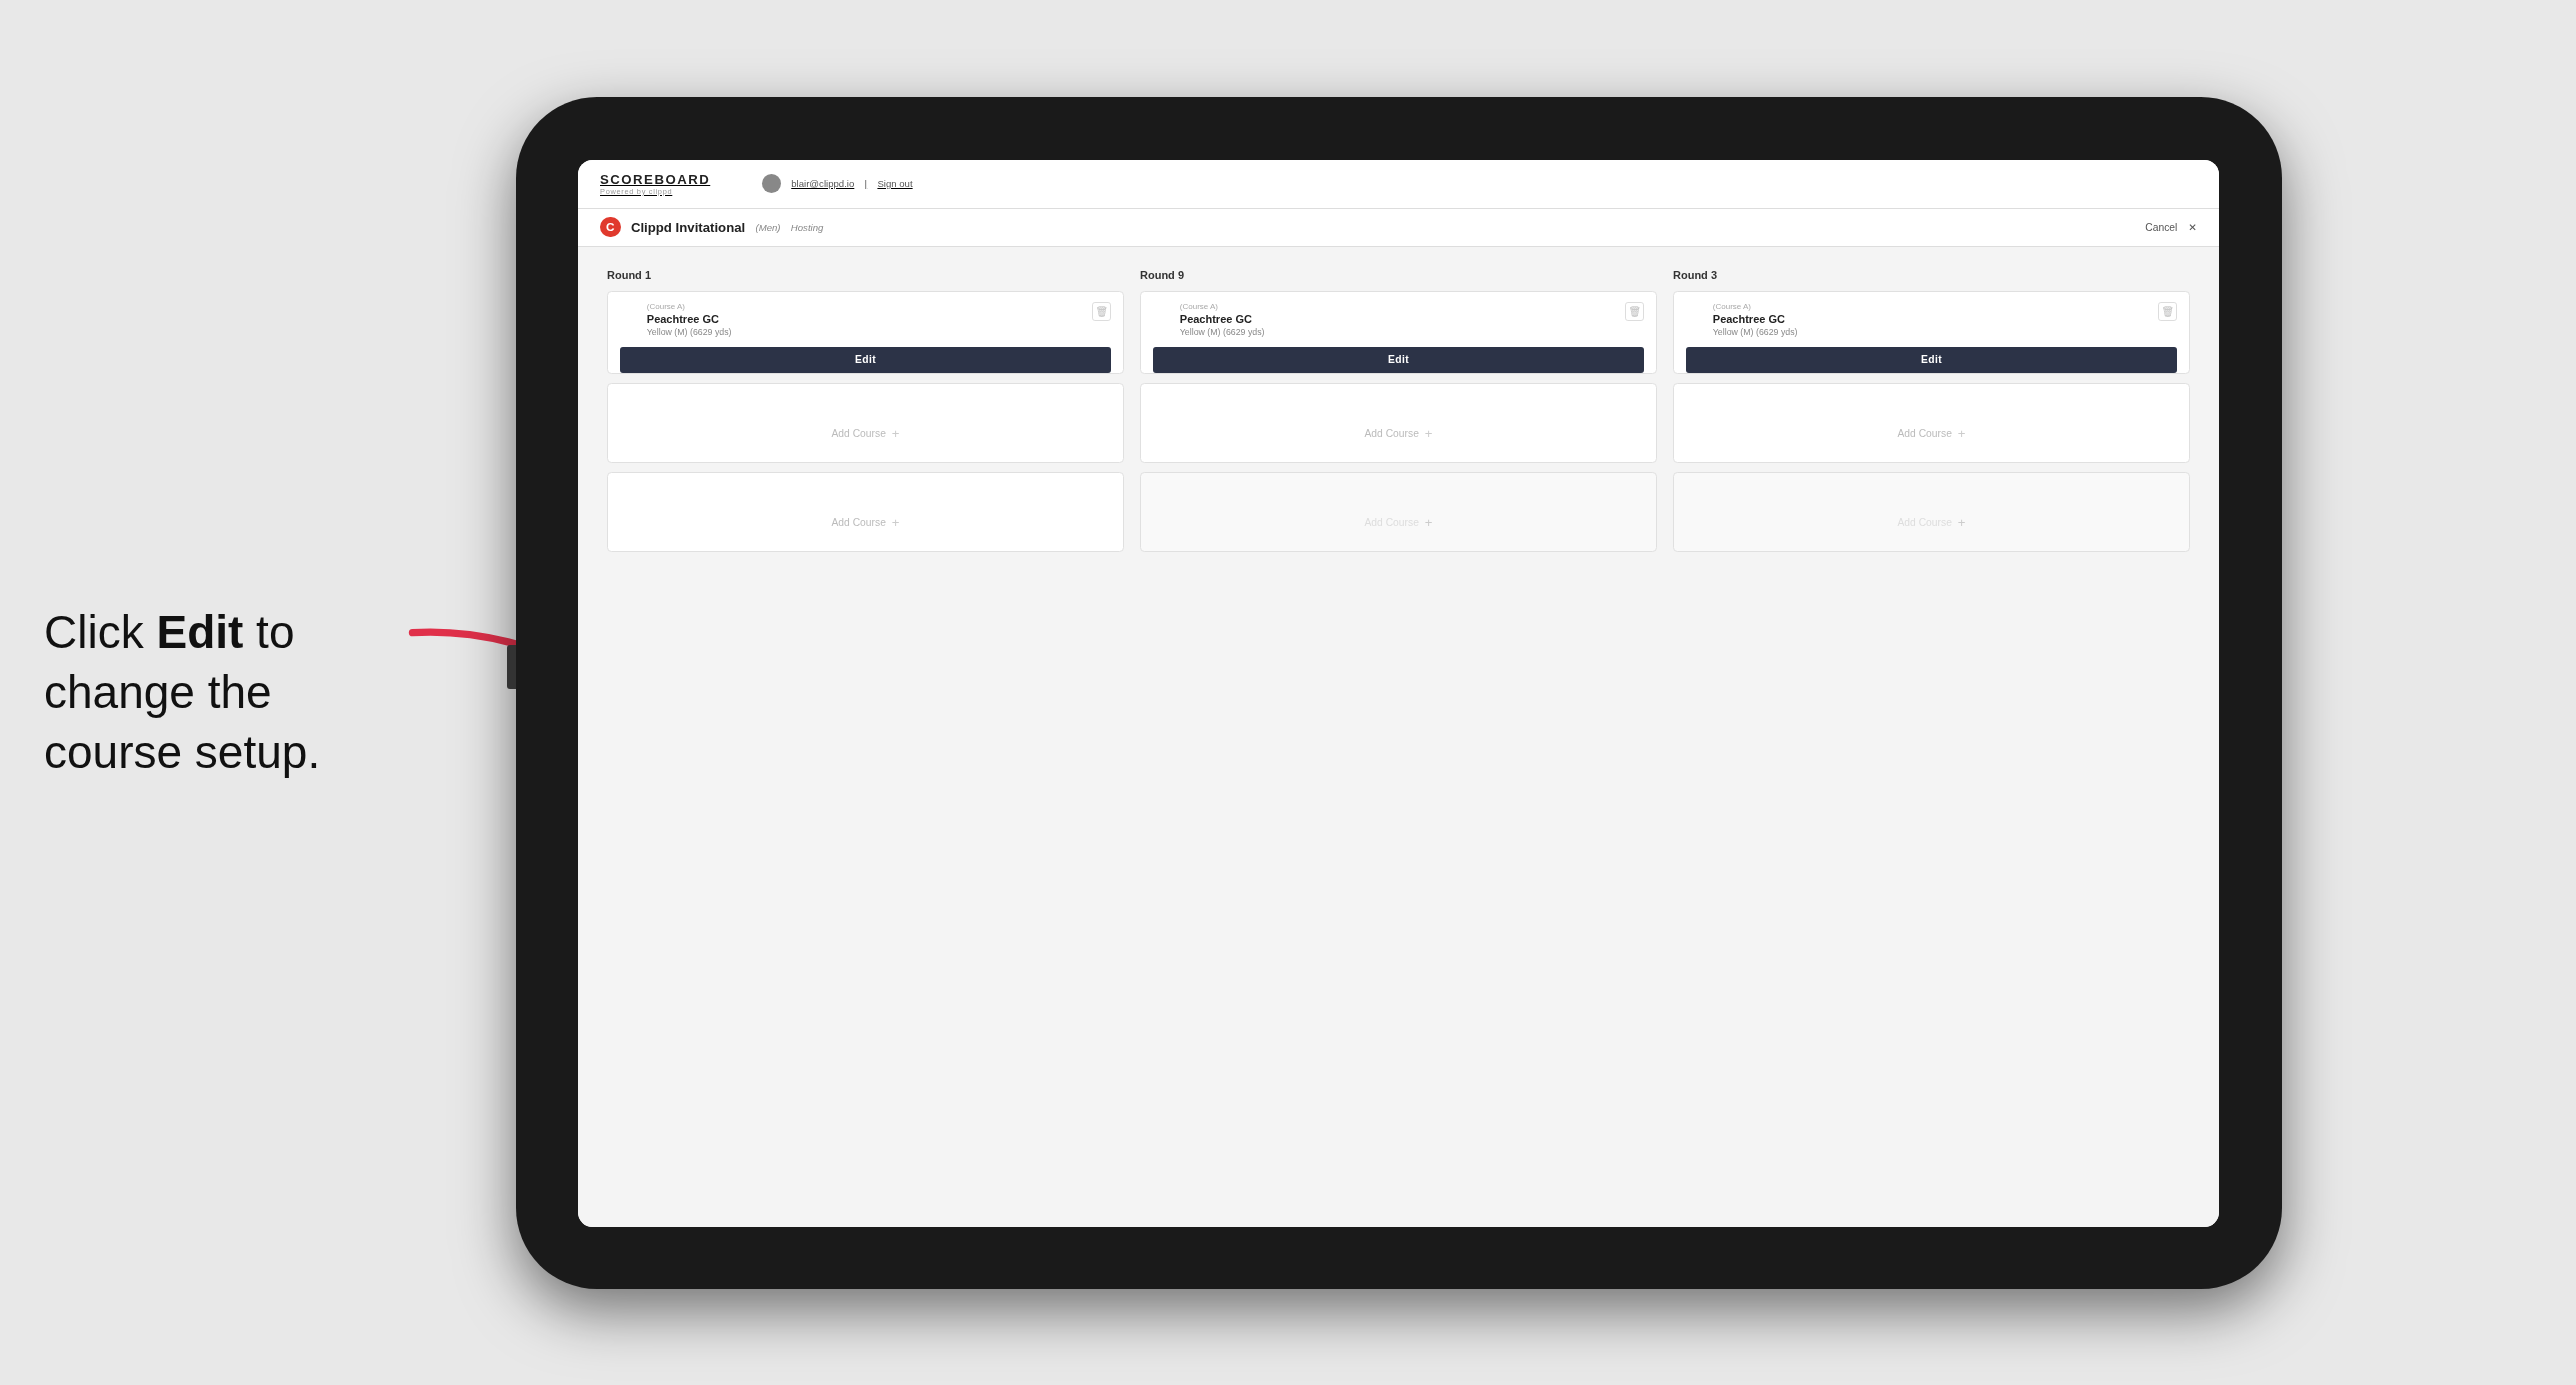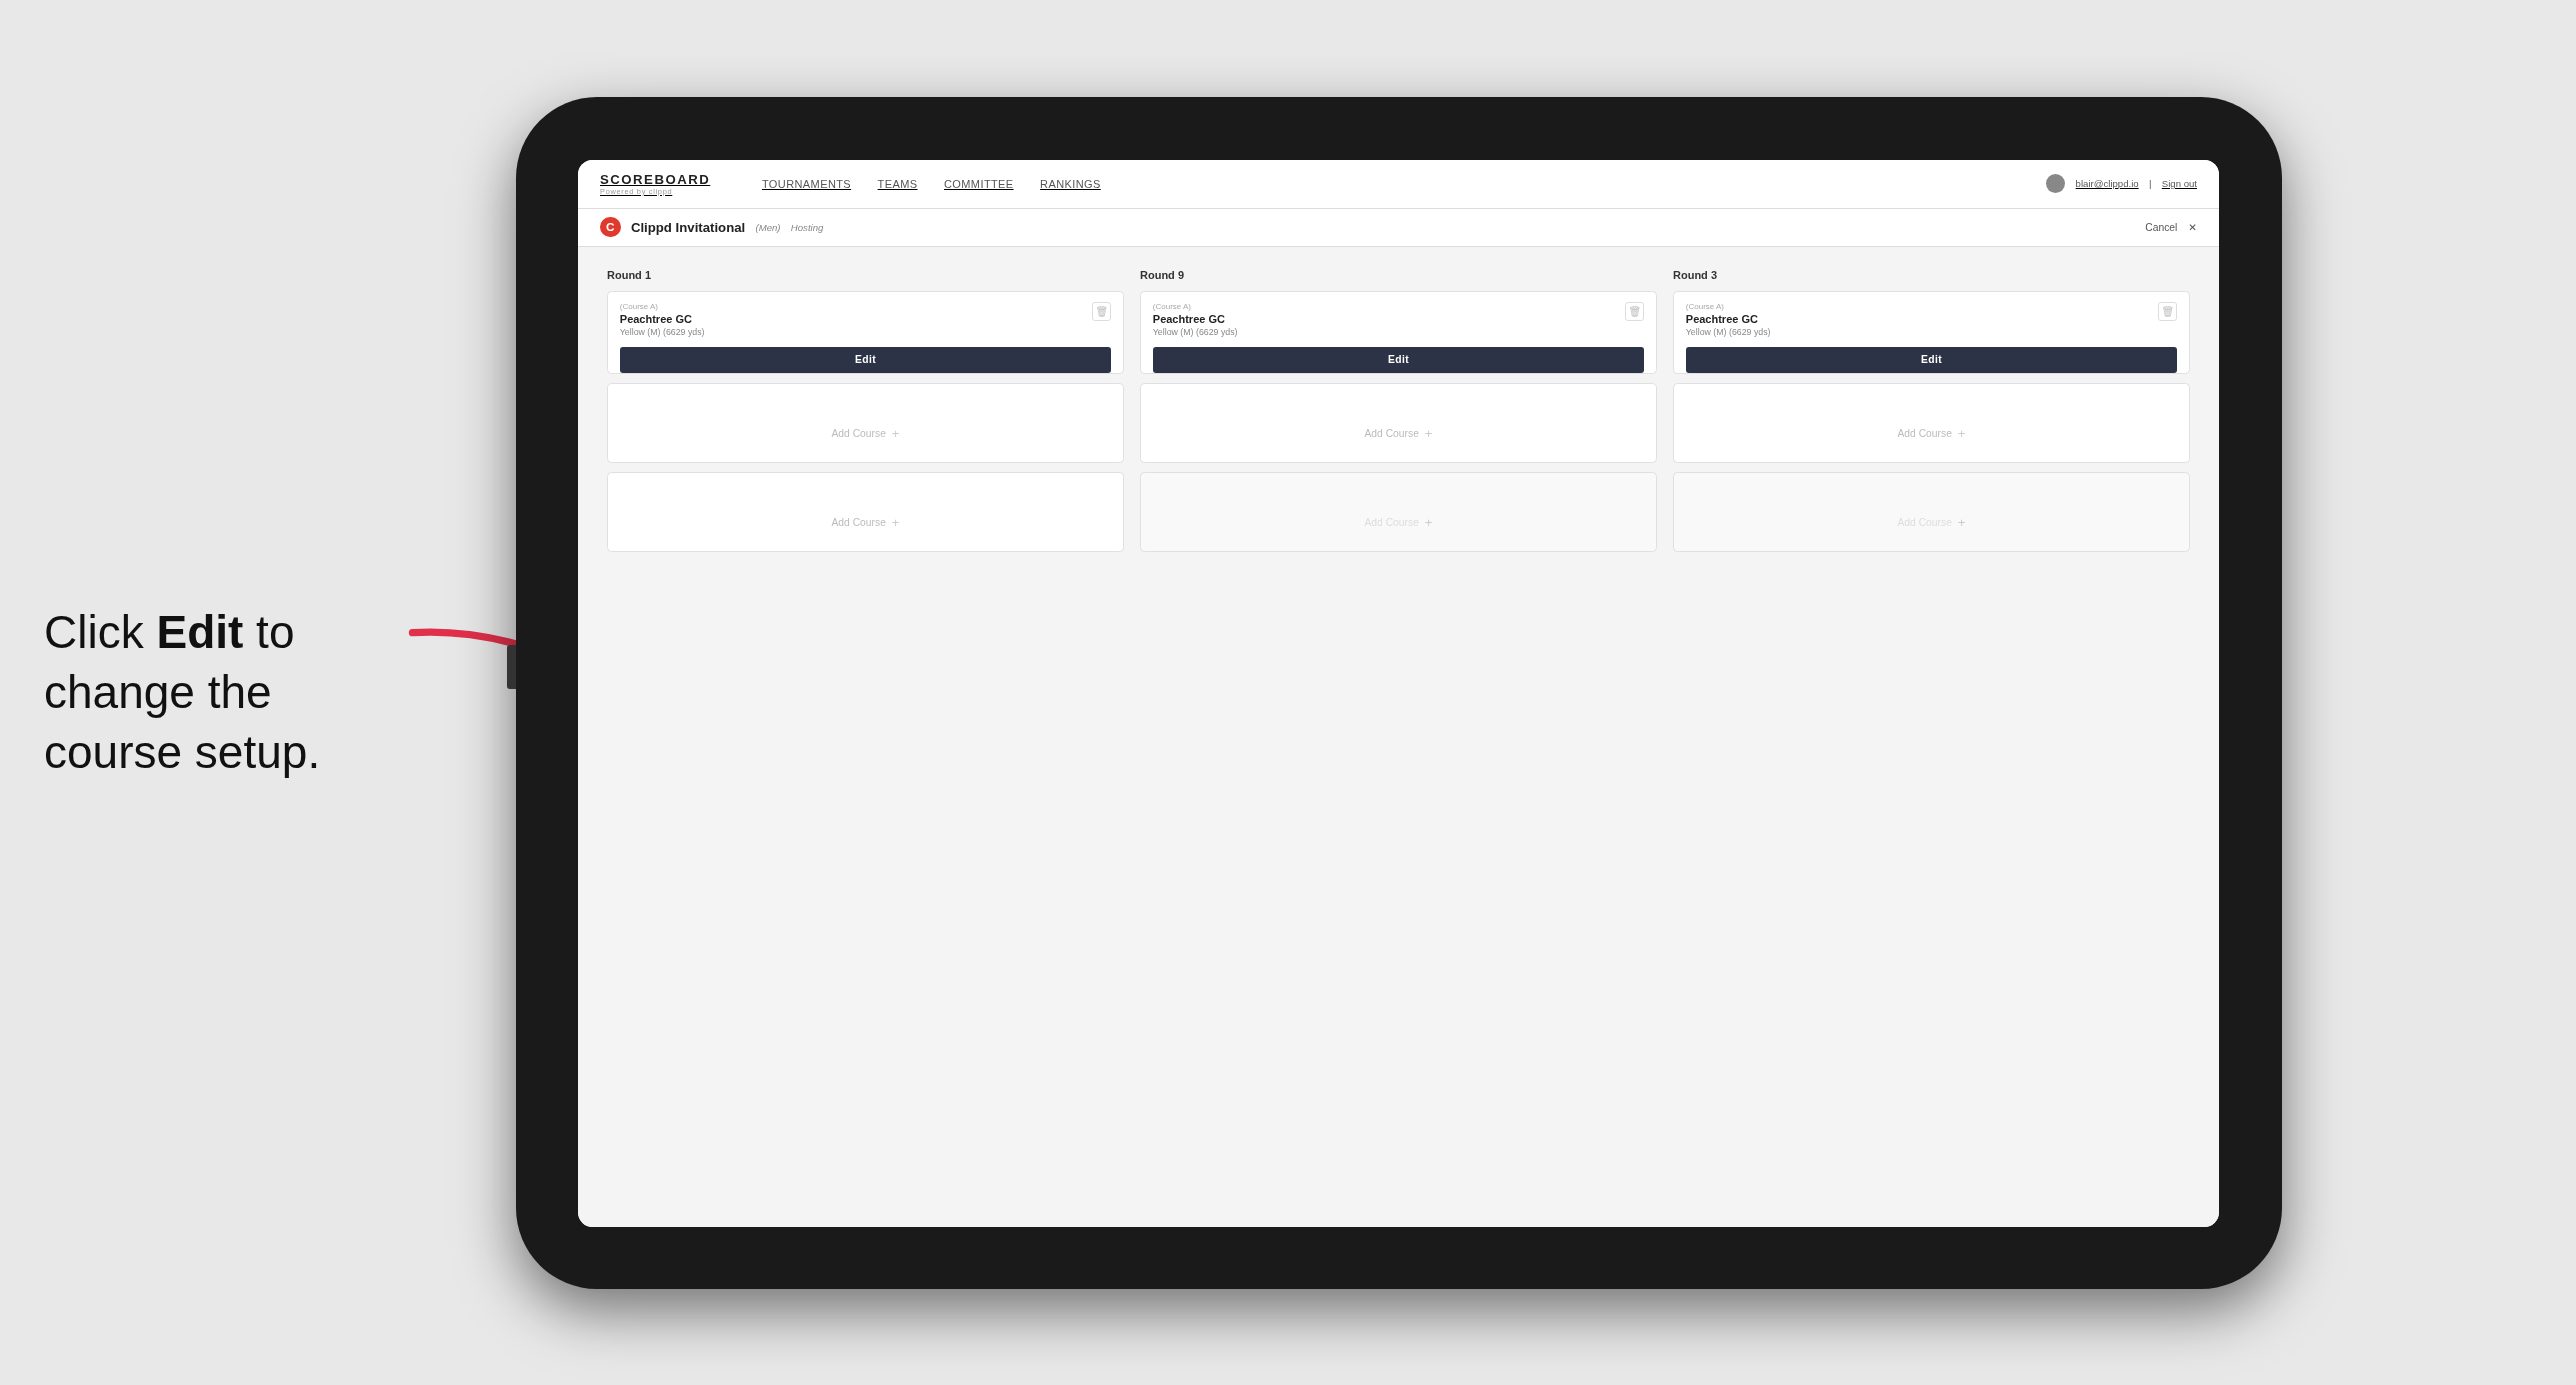--- a/index.html
+++ b/index.html
@@ -246,20 +246,21 @@
     .course-details {
       font-size: 8.8px;
       color: #888;
       margin-bottom: 10.3px;
     }
 
     .card-header {
       display: flex;
       justify-content: space-between;
       align-items: flex-start;
+      margin-left: 27px;
     }
 
     .delete-icon {
       width: 19px;
       height: 19px;
       border: 0.7px solid #ddd;
       border-radius: 2.9px;
       display: flex;
       align-items: center;
       justify-content: center;
@@ -347,26 +348,20 @@
 <div class="tablet-shell">
   <div class="tablet-side-btn"></div>
 
   <div class="tablet-screen">
 
     <div class="top-nav">
       <div class="logo-area">
         <span class="logo-title">SCOREBOARD</span>
         <span class="logo-sub">Powered by clippd</span>
       </div>
-      <div class="nav-links">
-        <a class="nav-link" href="#">TOURNAMENTS</a>
-        <a class="nav-link" href="#">TEAMS</a>
-        <a class="nav-link" href="#">COMMITTEE</a>
-        <a class="nav-link" href="#">RANKINGS</a>
-      </div>
       <div class="nav-right">
         <div class="user-avatar"></div>
         <span>blair@clippd.io</span>
         <span>|</span>
         <a class="sign-out-link" href="#">Sign out</a>
       </div>
     </div>
 
     <div class="sub-header">
       <div class="sub-header-left">

